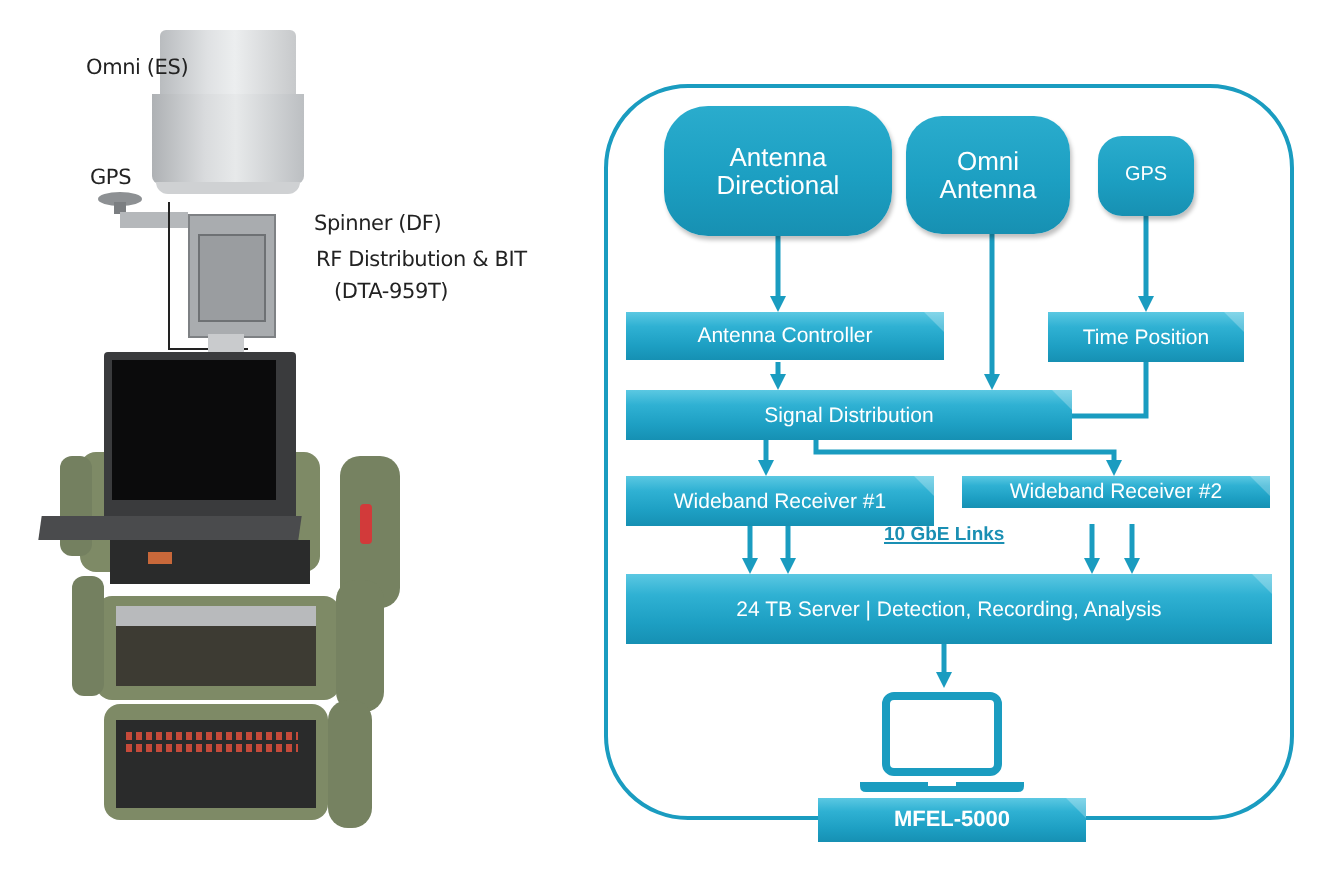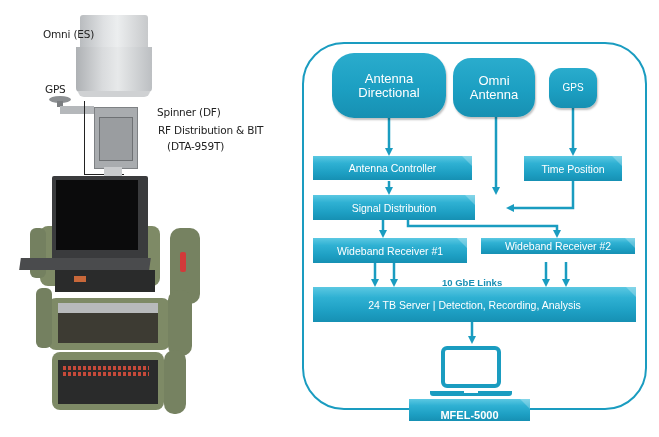--- a/index.html
+++ b/index.html
@@ -137,29 +137,29 @@
   <div class="pill" style="left:549px;top:68px;width:48px;height:40px;border-radius:12px;font-size:10px;">
     <span>GPS</span>
   </div>
 
   <div class="bar" style="left:313px;top:156px;width:159px;height:24px;">
     <span>Antenna Controller</span>
   </div>
   <div class="bar" style="left:524px;top:156px;width:98px;height:25px;">
     <span>Time Position</span>
   </div>
-  <div class="bar" style="left:313px;top:195px;width:162px;height:25px;">
+  <div class="bar" style="left:313px;top:195px;width:223px;height:25px;">
     <span>Signal Distribution</span>
   </div>
   <div class="bar" style="left:313px;top:238px;width:154px;height:25px;text-align:center;">
     <span>Wideband Receiver #1</span>
   </div>
   <div class="bar" style="left:481px;top:238px;width:154px;height:16px;">
     <span>Wideband Receiver #2</span>
   </div>
-  <div class="label-teal" style="left:442px;top:277px;text-decoration:underline;">10 GbE Links</div>
+  <div class="label-teal" style="left:442px;top:262px;text-decoration:underline;">10 GbE Links</div>
   <div class="bar" style="left:313px;top:287px;width:323px;height:35px;">
     <span>24 TB Server | Detection, Recording, Analysis</span>
   </div>
-  <div class="bar" style="left:409px;top:399px;width:121px;height:22px;font-weight:bold;font-size:11px;align-items:flex-end;">
+  <div class="bar" style="left:409px;top:399px;width:134px;height:22px;font-weight:bold;font-size:11px;">
     <span>MFEL-5000</span>
   </div>
 </div>
 
 </body></html>

